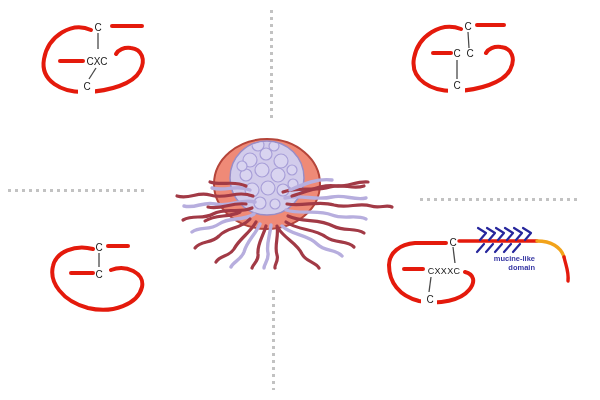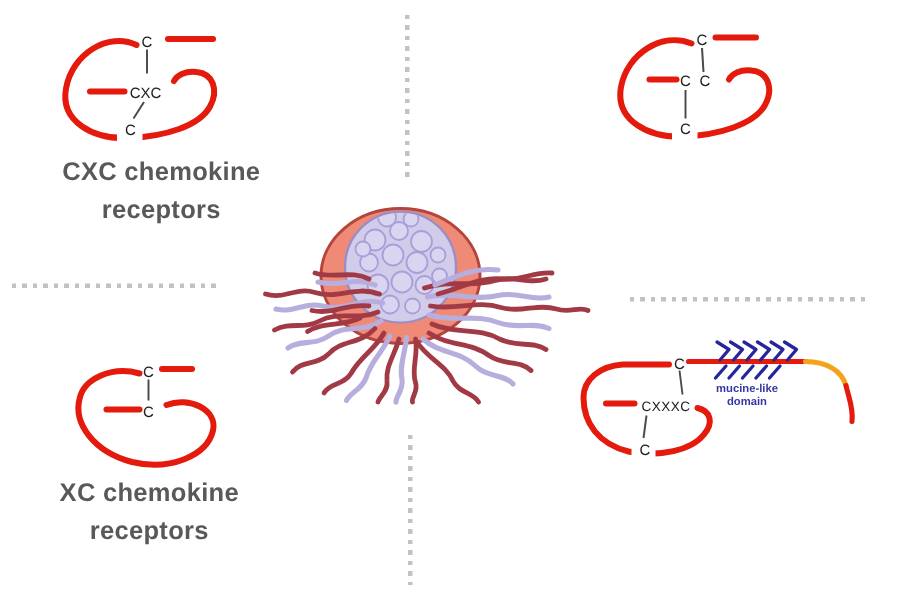--- a/index.html
+++ b/index.html
@@ -9,21 +9,21 @@
   }
   .title{
     position:absolute;font-weight:bold;font-size:17px;line-height:25px;
     color:#58595b;text-align:center;letter-spacing:.2px;
   }
   .dash-h{position:absolute;height:3px;
     background:repeating-linear-gradient(90deg,#c2c2c2 0 3px,transparent 3px 7px);}
   .dash-v{position:absolute;width:3px;
     background:repeating-linear-gradient(180deg,#c2c2c2 0 3px,transparent 3px 7px);}
   .mucin-label{
-    position:absolute;left:461px;top:254px;width:74px;text-align:center;
+    position:absolute;left:461px;top:254px;width:74px;text-align:right;
     font-size:7.5px;line-height:9px;color:#3737a3;font-weight:bold;
   }
   svg text.cys{
     font-family:"Liberation Sans",sans-serif;font-size:10px;fill:#202020;
     text-anchor:middle;
   }
   svg text.cys.small{font-size:9px;letter-spacing:.3px;}
   svg .chain{stroke:#e41a0c;stroke-width:4;fill:none;stroke-linecap:round;}
   svg .chain.thin{stroke-width:3.4;}
   svg .tail-orange{stroke:#f2a31b;stroke-width:3.4;fill:none;stroke-linecap:round;}
@@ -152,21 +152,19 @@
       <path class="chain" d="M 404 269 L 423 269"></path>
       <rect class="gap" x="421" y="293" width="16" height="13"></rect>
       <path class="link" d="M 453 247 L 455 263"></path>
       <path class="link" d="M 431 277 L 429 292"></path>
       <text class="cys" x="453" y="246">C</text>
       <text class="cys small" x="444" y="274">CXXXC</text>
       <text class="cys" x="430" y="303">C</text>
     </g>
   </svg>
 
-  <div class="title" style="left:20px;top:102px;width:175px">CXC chemokine receptors</div>
-  <div class="title" style="left:12px;top:316px;width:175px">XC chemokine receptors</div>
 
   <div class="mucin-label">
     <span style="display:block">mucine-like</span>
     <span style="display:block">domain</span>
   </div>
 
 </div>
 
 </body></html>

